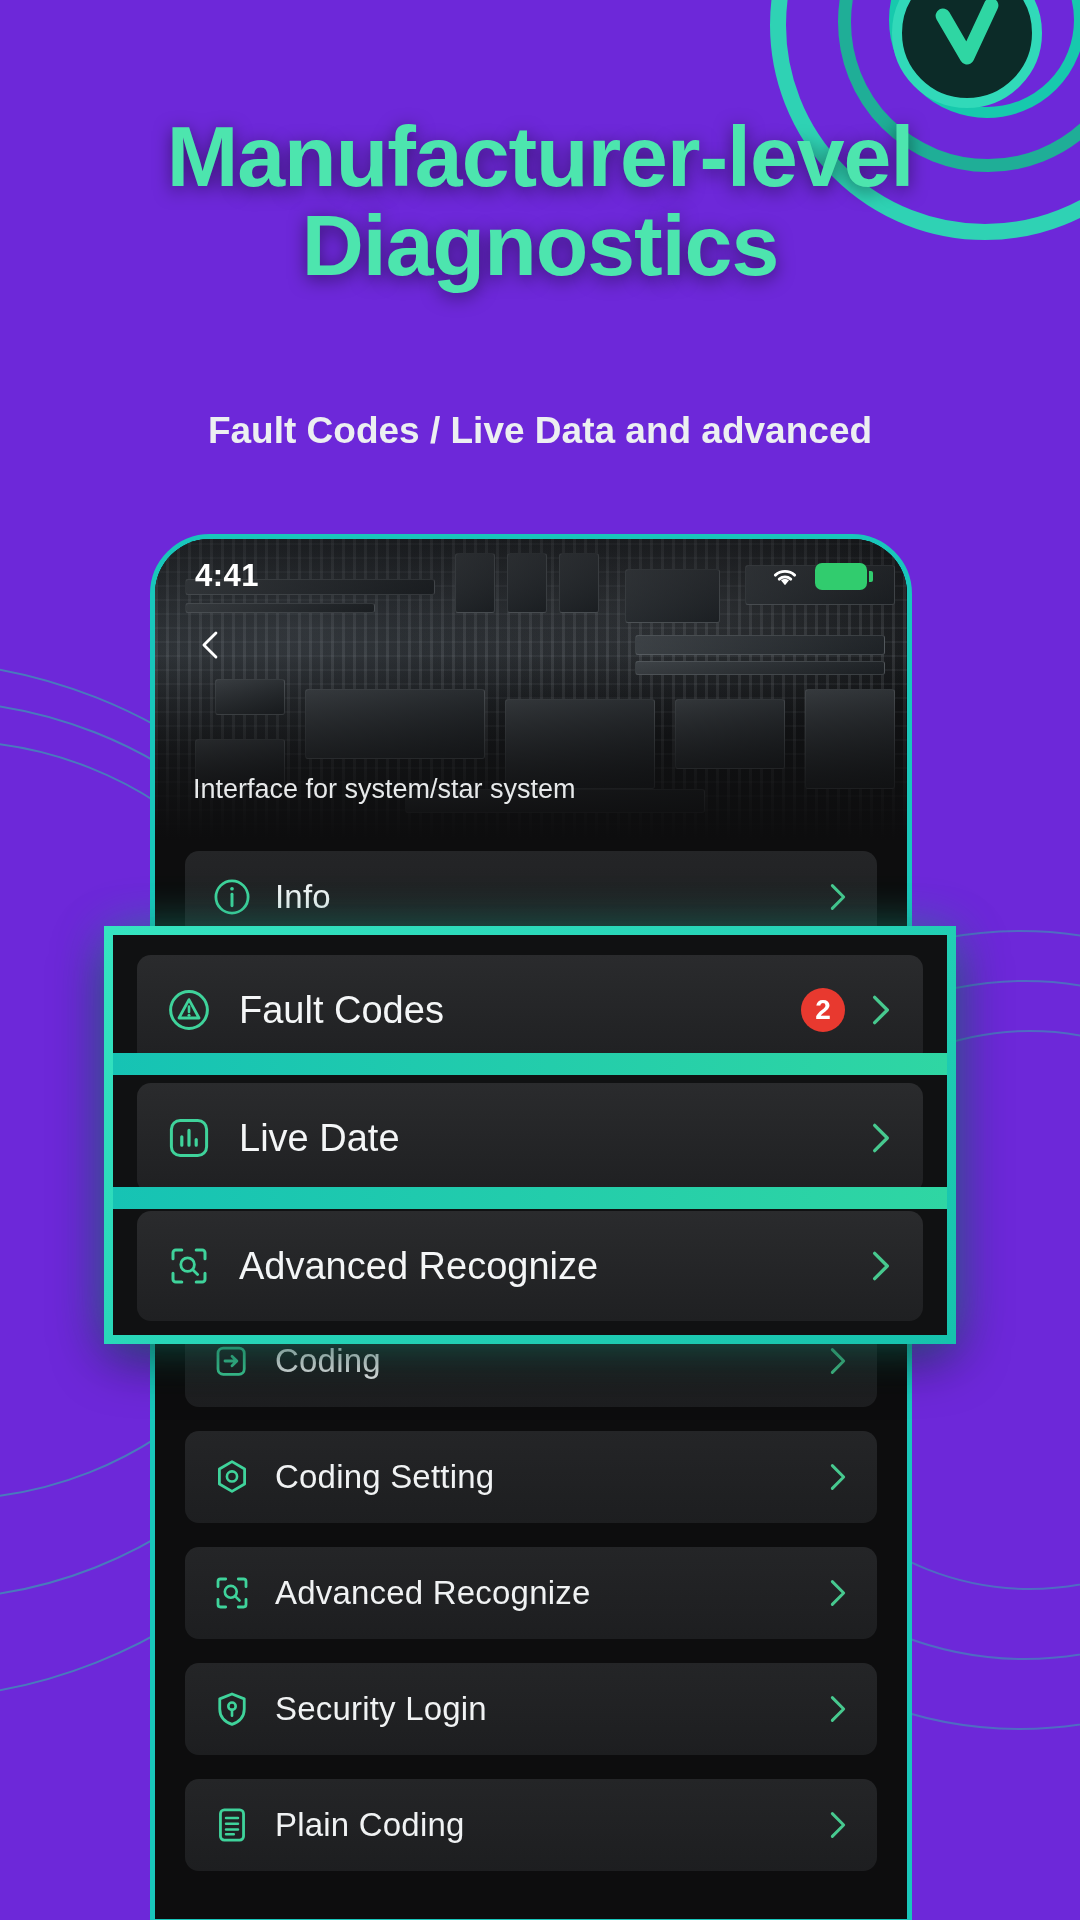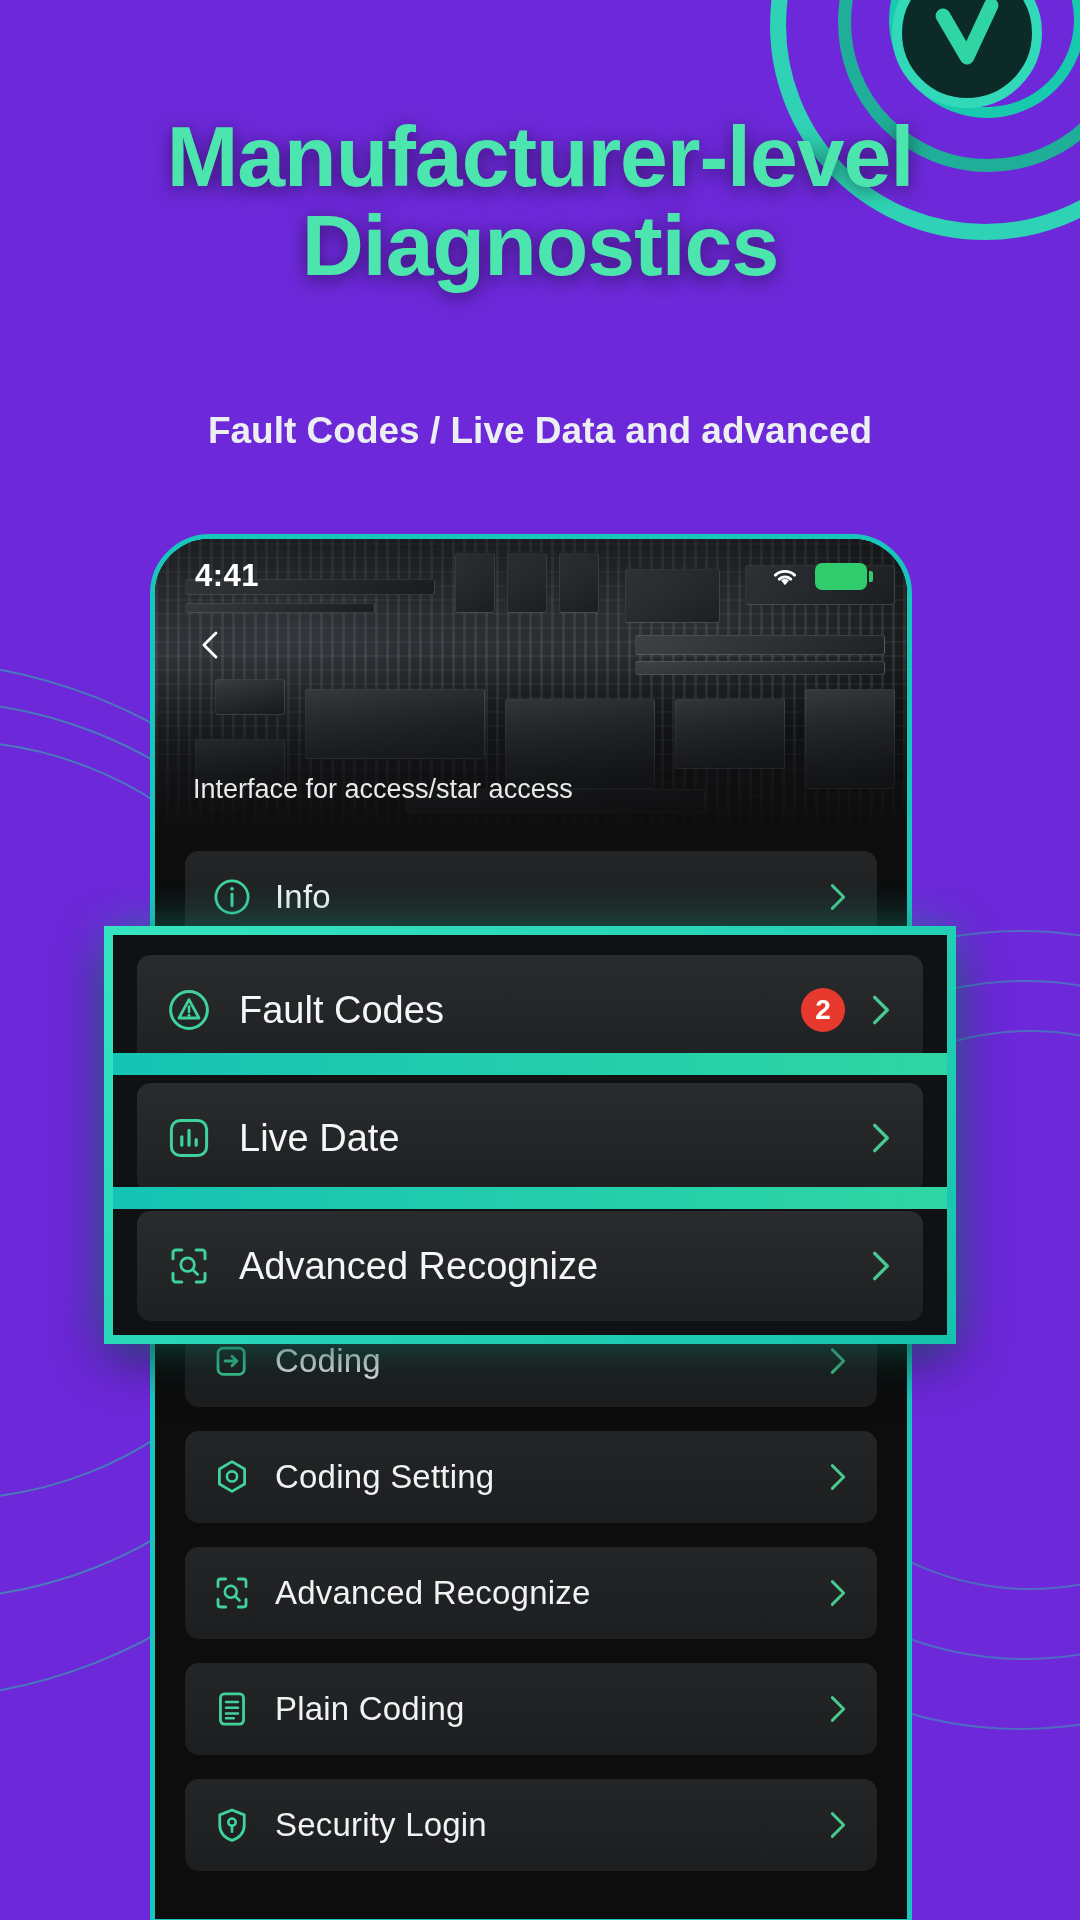--- a/index.html
+++ b/index.html
@@ -338,21 +338,21 @@
         </div>
       </div>
 
       <div class="back-btn">
         <svg viewBox="0 0 24 24">
           <path d="M15.5 3.5 L7 12 L15.5 20.5" fill="none" stroke="#ffffff" stroke-width="2" stroke-linecap="round" stroke-linejoin="round"></path>
         </svg>
       </div>
 
       <div class="hero-text">
-        <div class="hero-sub">Interface for access/star access</div>
+        <div class="hero-sub">Interface for system/star system</div>
       </div>
     </div>
 
     <div class="list">
 
       <div class="row">
         <span class="ico">
           <svg viewBox="0 0 24 24">
               <circle cx="12" cy="12" r="9.2" fill="none" stroke="#3fd39b" stroke-width="1.6"></circle>
               <circle cx="12" cy="7.3" r="1.05" fill="#3fd39b"></circle>
@@ -472,43 +472,43 @@
             <svg viewBox="0 0 16 24">
                 <path d="M4 4 L12 12 L4 20" fill="none" stroke="#47c98f" stroke-width="2.1" stroke-linecap="round" stroke-linejoin="round"></path>
               </svg>
           </span>
         </span>
       </div>
 
       <div class="row">
         <span class="ico">
           <svg viewBox="0 0 24 24">
-              <rect x="5.4" y="3.4" width="13.2" height="17.2" rx="2.2" fill="none" stroke="#3fd39b" stroke-width="1.6"></rect>
-              <path d="M8.6 8 H15.4 M8.6 11.3 H15.4 M8.6 14.6 H15.4 M8.6 17.3 H13" stroke="#3fd39b" stroke-width="1.5" stroke-linecap="round"></path>
-            </svg>
-        </span>
-        <span class="lbl">Plain Coding</span>
-        <span class="right">
-          <span class="chev">
-            <svg viewBox="0 0 16 24">
-                <path d="M4 4 L12 12 L4 20" fill="none" stroke="#47c98f" stroke-width="2.1" stroke-linecap="round" stroke-linejoin="round"></path>
-              </svg>
-          </span>
-        </span>
-      </div>
-
-      <div class="row">
-        <span class="ico">
-          <svg viewBox="0 0 24 24">
               <path d="M12 3.4 L19 6.2 V12 C19 16.4 15.9 19.4 12 20.8 C8.1 19.4 5 16.4 5 12 V6.2 Z" fill="none" stroke="#3fd39b" stroke-width="1.6" stroke-linejoin="round"></path>
               <circle cx="12" cy="10.4" r="2.1" fill="none" stroke="#3fd39b" stroke-width="1.5"></circle>
               <path d="M12 12.5 V15.8" stroke="#3fd39b" stroke-width="1.5" stroke-linecap="round"></path>
             </svg>
         </span>
         <span class="lbl">Security Login</span>
+        <span class="right">
+          <span class="chev">
+            <svg viewBox="0 0 16 24">
+                <path d="M4 4 L12 12 L4 20" fill="none" stroke="#47c98f" stroke-width="2.1" stroke-linecap="round" stroke-linejoin="round"></path>
+              </svg>
+          </span>
+        </span>
+      </div>
+
+      <div class="row">
+        <span class="ico">
+          <svg viewBox="0 0 24 24">
+              <rect x="5.4" y="3.4" width="13.2" height="17.2" rx="2.2" fill="none" stroke="#3fd39b" stroke-width="1.6"></rect>
+              <path d="M8.6 8 H15.4 M8.6 11.3 H15.4 M8.6 14.6 H15.4 M8.6 17.3 H13" stroke="#3fd39b" stroke-width="1.5" stroke-linecap="round"></path>
+            </svg>
+        </span>
+        <span class="lbl">Plain Coding</span>
         <span class="right">
           <span class="chev">
             <svg viewBox="0 0 16 24">
                 <path d="M4 4 L12 12 L4 20" fill="none" stroke="#47c98f" stroke-width="2.1" stroke-linecap="round" stroke-linejoin="round"></path>
               </svg>
           </span>
         </span>
       </div>
 
     </div>

